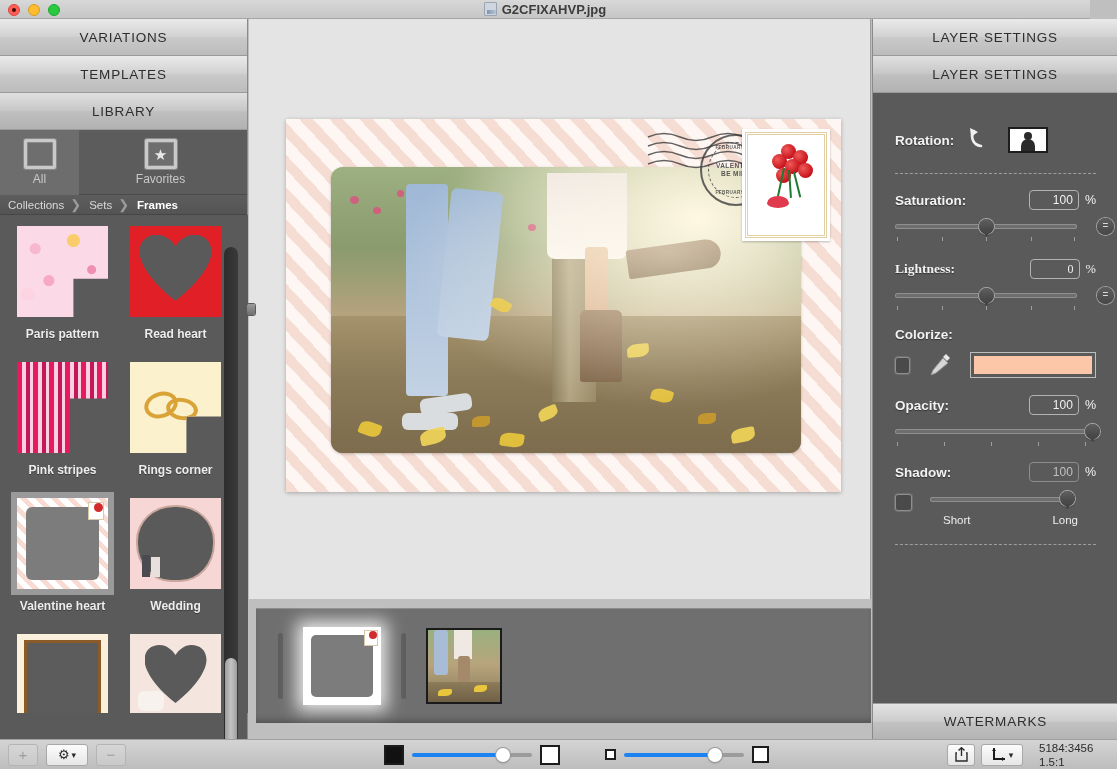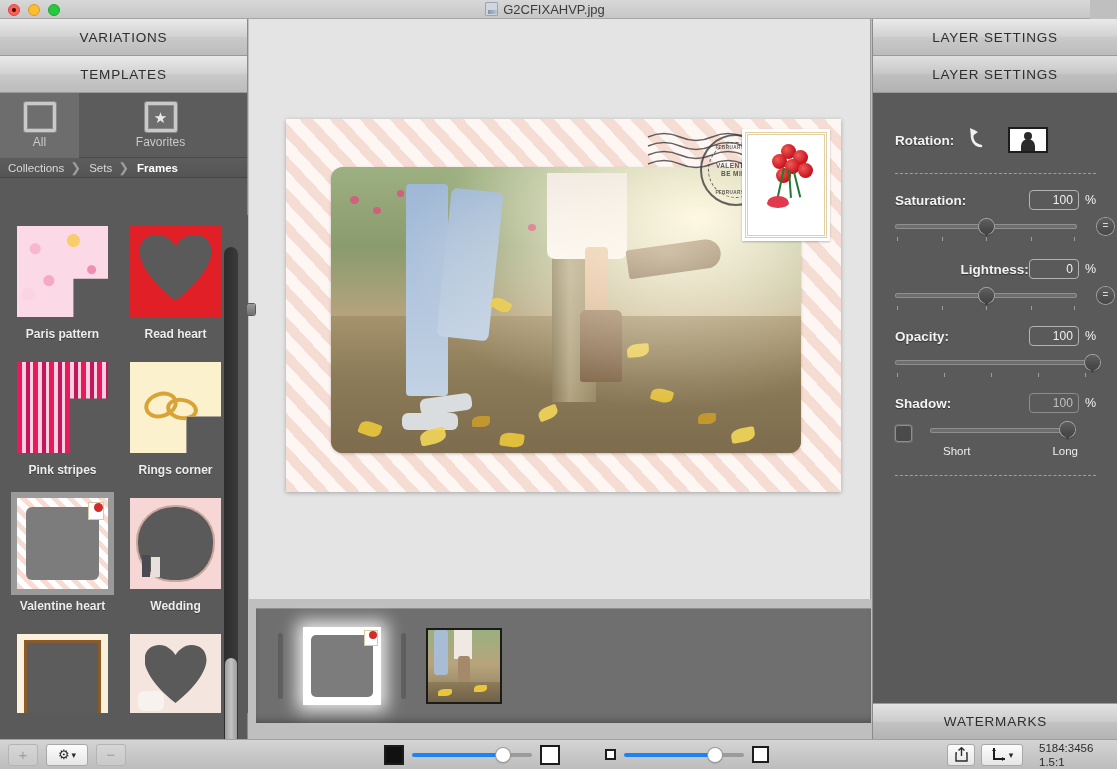--- a/index.html
+++ b/index.html
@@ -9,21 +9,21 @@
     font-family: "Liberation Sans", sans-serif;
     background: #bfbfbf;
   }
   #app { position: relative; width: 1117px; height: 769px; }
 
   
   .titlebar {
     position: absolute; left: 0; top: 0; width: 1090px; height: 19px;
     background: linear-gradient(to bottom, #d8d8d8 0%, #c6c6c6 100%);
     border-bottom: 1px solid #a6a6a6;
-    display: flex; align-items: center;
+    display: flex; align-items: center; font-weight: bold;
   }
   .traffic { position: absolute; left: 8px; top: 4px; display: flex; gap: 8px; }
   .tl { width: 12px; height: 12px; border-radius: 50%; display:block; }
   .tl.red { background: #ff5f57; border: 1px solid #e0443e; }
   .tl.red::after{content:"";position:absolute;width:4px;height:4px;border-radius:50%;background:#3d0b08;margin:3px 0 0 3px;}
   .tl.yellow { background: #febc2e; border: 1px solid #d89e24; }
   .tl.green { background: #28c840; border: 1px solid #1aab29; }
   .title-center {
     width: 100%; text-align: center; font-size: 13px; color: #3c3c3c;
     display: flex; align-items: center; justify-content: center; gap: 5px;
@@ -303,20 +303,23 @@
     </div>
   </div>
 
   <div class="left-panel">
     <div class="acc-btn">
       <span>VARIATIONS</span>
     </div>
     <div class="acc-btn">
       <span>TEMPLATES</span>
     </div>
+    <div class="acc-btn active">
+      <span>LIBRARY</span>
+    </div>
 
     <div class="lib-toolbar">
       <div class="libtool sel">
         <span class="frame-ico"></span>
         <span>All</span>
       </div>
       <div class="libtool">
         <span class="frame-ico">
             <span class="star">★</span>
           </span>
@@ -551,41 +554,56 @@
               <span class="tick" style="left:47px;"></span>
             <span class="tick" style="left:91px;"></span>
               <span class="tick" style="left:136px;"></span>
             <span class="tick" style="left:179px;"></span>
           </div>
           <div class="reset-btn" style="right:-18px;top:-1px;">=</div>
         </div>
       </div>
 
       <div style="margin-top:18px;">
-        <div class="row" style="justify-content:flex-end;">
+        <div class="row" style="justify-content:space-between;font-family:Liberation Serif, serif;">
           <span class="lbl">Lightness:</span>
           <span style="display:flex;align-items:center;">
             <span class="numbox">0</span>
             <span class="pct">%</span>
           </span>
         </div>
         <div class="sl-wrap">
           <div class="track" style="width:182px;"></div>
           <div class="knob" style="left:84px;"></div>
           <div class="ticks" style="width:182px;">
             <span class="tick" style="left:2px;"></span>
               <span class="tick" style="left:47px;"></span>
             <span class="tick" style="left:91px;"></span>
               <span class="tick" style="left:136px;"></span>
             <span class="tick" style="left:179px;"></span>
           </div>
           <div class="reset-btn" style="right:-18px;top:-1px;">=</div>
         </div>
       </div>
 
+      <div style="margin-top:17px;">
+        <div class="lbl">Colorize:</div>
+        <div class="row" style="margin-top:9px; gap:17px;">
+          <span class="chk"></span>
+          <span class="dropper">
+            <svg width="26" height="28" viewBox="0 0 26 28">
+              <path d="M19 3 l4 4 -3 3 -4 -4 z" fill="#e8e8e8"></path>
+              <path d="M16 7 L6 19 l-2 5 5 -2 12 -10 z" fill="#d6d6d6" stroke="#8f8f8f" stroke-width="1"></path>
+            </svg>
+          </span>
+          <span class="swatch-box">
+            <span class="swatch" style="display:block;background:#fcc6a8;"></span>
+          </span>
+        </div>
+      </div>
 
       <div style="margin-top:16px;">
         <div class="row" style="justify-content:space-between;">
           <span class="lbl">Opacity:</span>
           <span style="display:flex;align-items:center;">
             <span class="numbox">100</span>
             <span class="pct">%</span>
           </span>
         </div>
         <div class="sl-wrap">

